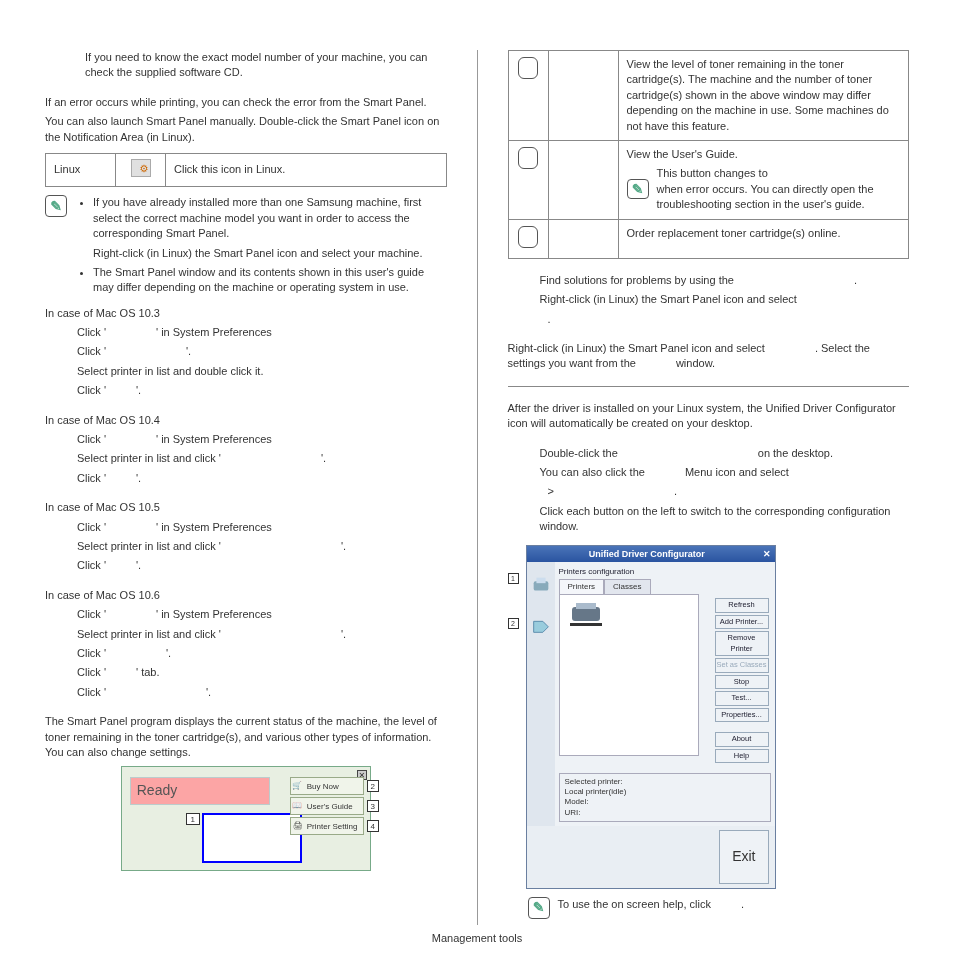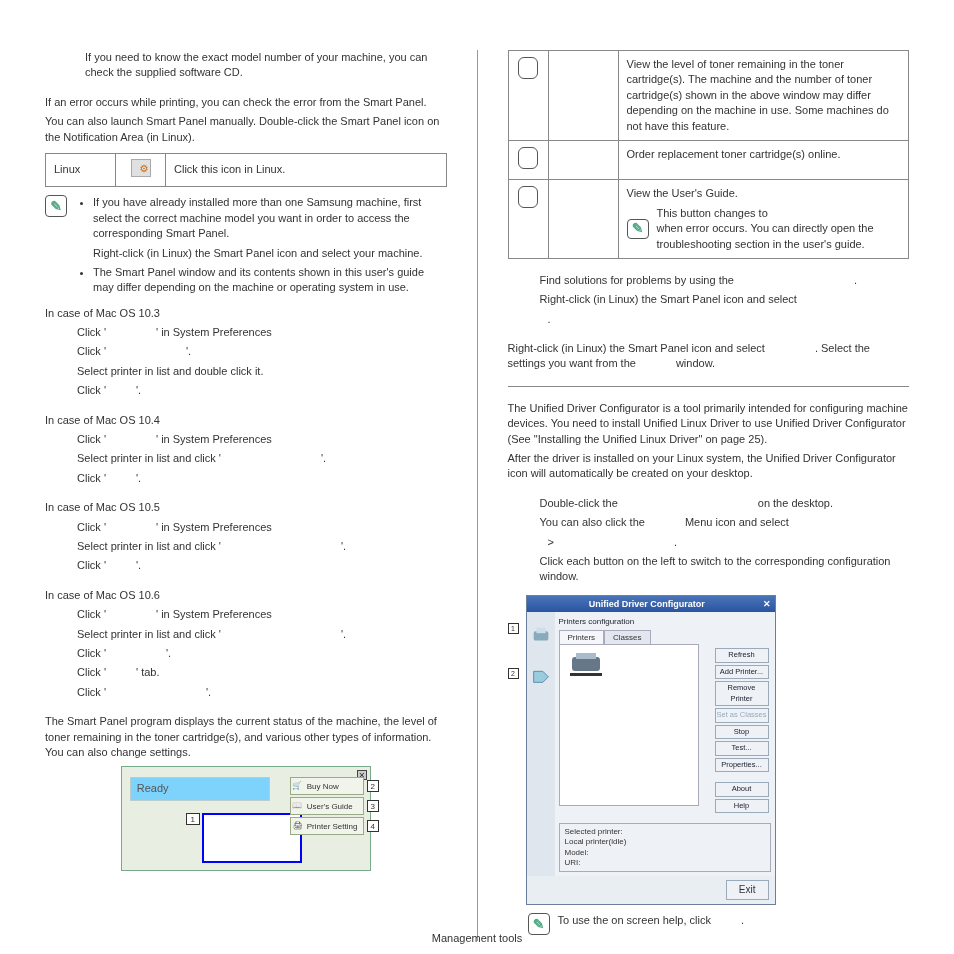--- a/index.html
+++ b/index.html
@@ -72,24 +72,24 @@
   .sp-window {
     width: 250px; height: 105px;
     border: 1px solid #7a8;
     background: #e8efe2;
     margin: 6px auto 0 auto;
     position: relative;
   }
   .sp-close { position: absolute; top: 3px; right: 3px; width: 10px; height: 10px; border: 1px solid #444; font-size: 8px; text-align: center; line-height: 9px; background: #ccc;}
   .sp-status {
     margin: 10px 8px 4px 8px;
-    background: #7dd3fc;
+    background: #fca5a5;
     border: 1px solid #bcc;
     padding: 3px 6px;
-    font-size: 11px; color: #555;
+    font-size: 14px; color: #555;
     width: 140px;
   }
   .sp-img {
     position: absolute; top: 46px; left: 80px;
     width: 100px; height: 50px;
     border: 2px solid #00f;
     background: #fff;
   }
   .sp-callout1 { position: absolute; top: 46px; left: 64px; width: 14px; height: 12px; border: 1px solid #333; font-size: 8px; text-align: center; background: #fff;}
   .sp-btns { position: absolute; top: 10px; right: 6px; display: flex; flex-direction: column; gap: 2px; }
@@ -118,21 +118,21 @@
   .cfg-label { color: #223; margin-bottom: 2px; }
   .cfg-tabs { display: flex; }
   .cfg-tab { border: 1px solid #aab; border-bottom: none; padding: 1px 8px; background: #f4f6fa; font-size: 8px;}
   .cfg-tab.inactive { background: #e2e6ee; }
   .cfg-list { border: 1px solid #aab; background: #fff; height: 162px; width: 140px; position: relative;}
   .cfg-printer { position: absolute; top: 6px; left: 8px; width: 36px; height: 26px; }
   .cfg-btns { display: flex; flex-direction: column; gap: 2px; position: absolute; top: 36px; right: 6px;}
   .cfg-btn { width: 54px; text-align: center; border: 1px solid #9ab; background: #eef2f6; padding: 1px 0; font-size: 7.5px; color: #223;}
   .cfg-btn.disabled { color: #9ab; }
   .cfg-bottom { border: 1px solid #aab; background: #eef2f6; margin-top: 17px; padding: 3px 5px; line-height: 1.3;}
-  .cfg-exit { float: right; margin: 4px 6px 4px 0; border: 1px solid #9ab; padding: 2px 12px; background: #eef2f6; font-size: 10px;}
+  .cfg-exit { float: right; margin: 4px 6px 4px 0; border: 1px solid #9ab; padding: 16px 12px; background: #eef2f6; font-size: 14px;}
   .cfg-main-wrap { position: relative; }
   .footer { position: absolute; bottom: 8px; left: 0; right: 0; text-align: center; font-size: 11px; color: #333;}
   .inline-note { display: inline-flex; align-items: center; gap: 8px; vertical-align: top;}
 </style>
 </head>
 <body>
 
 <div class="page">
 
   <div class="col">
@@ -213,53 +213,52 @@
 
   <div class="sep"></div>
 
   <div class="col">
     <table class="feature-table">
       <tbody>
           <tr>
         <td class="icon-cell"><span class="rounded-box"></span></td>
         <td class="empty-cell"></td>
         <td>View the level of toner remaining in the toner cartridge(s). The machine and the number of toner cartridge(s) shown in the above window may differ depending on the machine in use. Some machines do not have this feature.</td>
-      </tr>
-      <tr>
-        <td class="icon-cell"><span class="rounded-box"></span></td>
-        <td class="empty-cell"></td>
-        <td>Order replacement toner cartridge(s) online.</td>
       </tr>
       <tr>
         <td class="icon-cell"><span class="rounded-box"></span></td>
         <td class="empty-cell"></td>
         <td>
           <p>View the User's Guide.</p>
           <div class="inline-note">
             <div class="note-icon" style="width:20px;height:20px">✎</div>
             <div>
               <span>This button changes to</span>
               <br>
               <span>when error occurs. You can directly open the troubleshooting section in the user's guide.</span>
             </div>
           </div>
         </td>
       </tr>
+      <tr>
+        <td class="icon-cell"><span class="rounded-box"></span></td>
+        <td class="empty-cell"></td>
+        <td>Order replacement toner cartridge(s) online.</td>
+      </tr>
     </tbody>
       </table>
 
     <p class="section-gap indent1"><span>Find solutions for problems by using the</span><span style="display:inline-block;width:120px"></span><span>.</span></p>
     <p class="indent1"><span>Right-click (in Linux) the Smart Panel icon and select</span></p>
     <p class="indent2">.</p>
 
     <p class="section-gap"><span>Right-click (in Linux) the Smart Panel icon and select</span><span style="display:inline-block;width:50px"></span><span>. Select the settings you want from the</span><span style="display:inline-block;width:40px"></span><span>window.</span></p>
 
     <hr class="hr">
 
-    <p>The Unified Driver Configurator is a tool primarily intended for configuring machine devices. You need to install Unified Linux Driver to use Unified Driver Configurator (See "Installing the Unified Linux Driver" on page 25).</p>
     <p>After the driver is installed on your Linux system, the Unified Driver Configurator icon will automatically be created on your desktop.</p>
 
     <p class="section-gap indent1"><span>Double-click the</span><span style="display:inline-block;width:140px"></span><span>on the desktop.</span></p>
     <p class="indent1"><span>You can also click the</span><span style="display:inline-block;width:40px"></span><span>Menu icon and select</span></p>
     <p class="indent2"><span>&gt;</span><span style="display:inline-block;width:120px"></span><span>.</span></p>
     <p class="indent1">Click each button on the left to switch to the corresponding configuration window.</p>
 
     <div style="display:flex; gap:6px;">
     <div style="width:12px; position:relative; flex:0 0 12px;">
       <div class="cfg-num" style="position:relative;left:0;top:34px">1</div>

